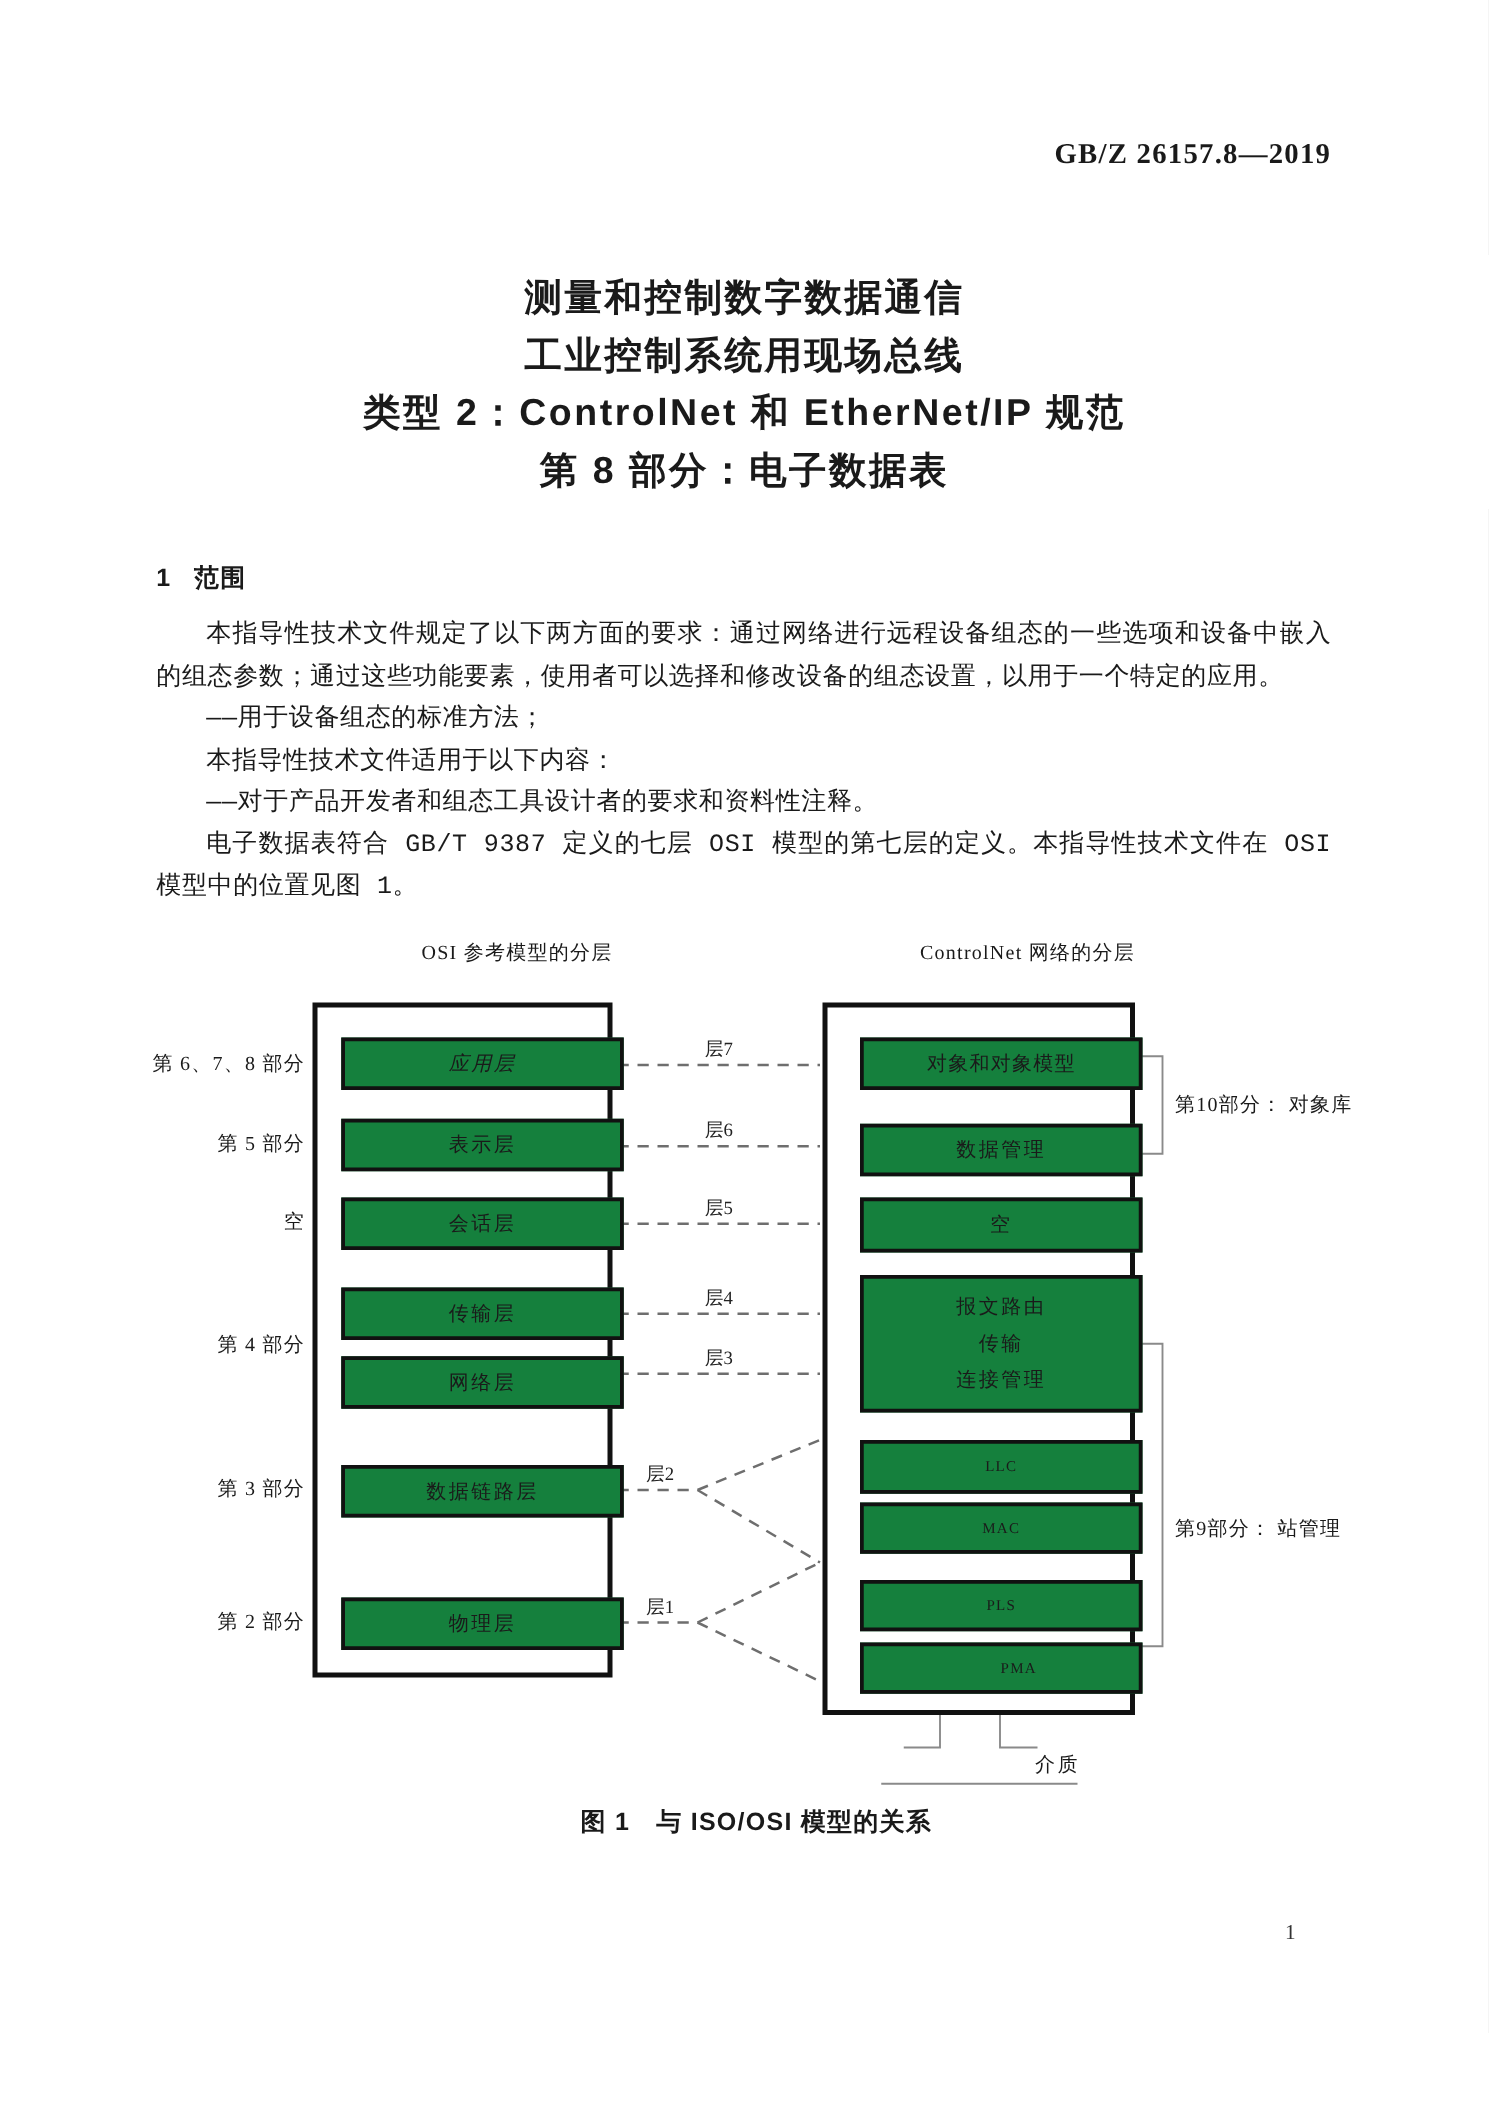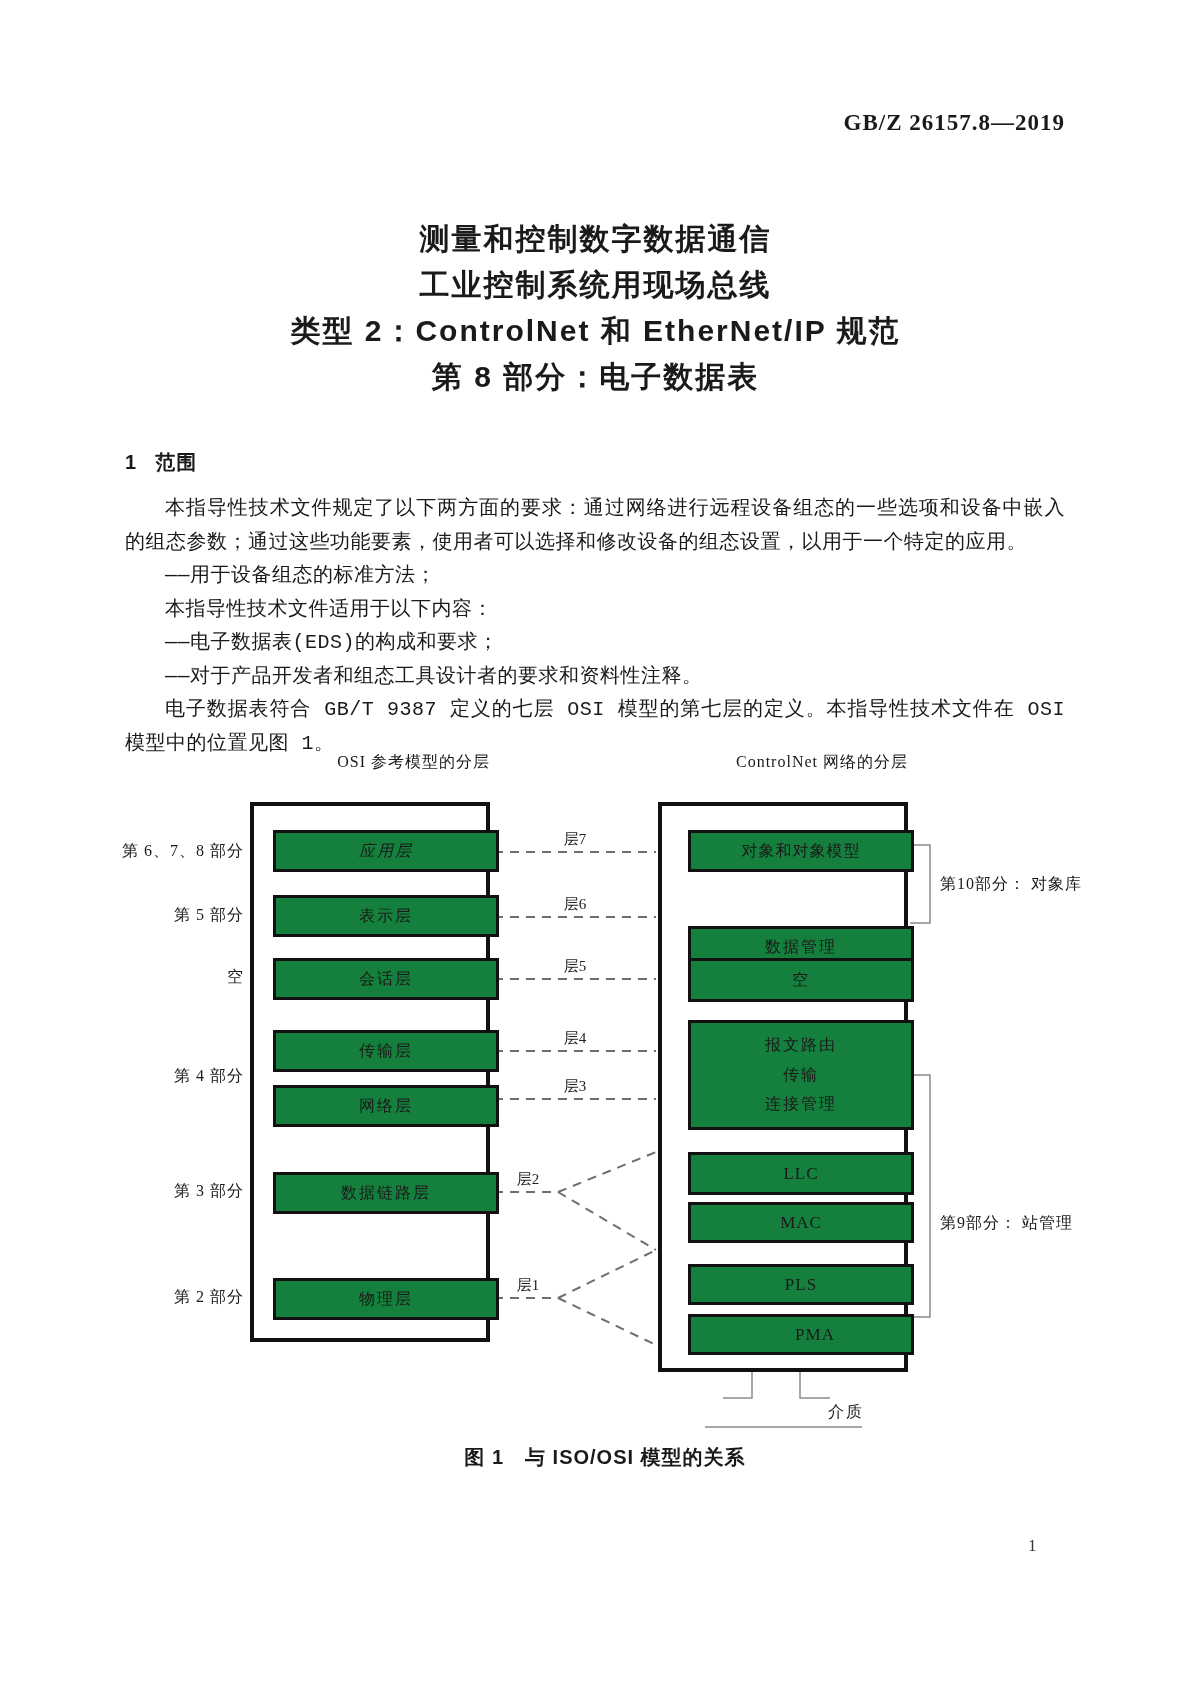--- a/index.html
+++ b/index.html
@@ -46,21 +46,21 @@
   }
   .big-box{
     border:4px solid #111;background:transparent;
   }
   .layer-box{
     border:3px solid #111;background:#15803d;
     width:226px;height:42px;box-sizing:border-box;
     display:flex;align-items:center;justify-content:center;
     font-size:16px;letter-spacing:2px;
   }
-  .layer-box.latin{letter-spacing:1px;font-size:17px;}
+  .layer-box.latin{letter-spacing:1px;font-size:12px;}
   .layer-box.tall{
     height:110px;flex-direction:column;justify-content:space-evenly;
     padding:4px 0;
   }
   .part-label{
     width:150px;text-align:right;font-size:16px;letter-spacing:1px;
   }
   .mid-label{
     text-align:center;font-size:15px;color:#222;
   }
@@ -93,21 +93,20 @@
   </div>
 
   <div class="abs sec-heading sans">
     <span class="num">1</span><span>范围</span>
   </div>
 
   <div class="abs body-text">
     <p>本指导性技术文件规定了以下两方面的要求：通过网络进行远程设备组态的一些选项和设备中嵌入的组态参数；通过这些功能要素，使用者可以选择和修改设备的组态设置，以用于一个特定的应用。</p>
     <p>——用于设备组态的标准方法；</p>
     <p>本指导性技术文件适用于以下内容：</p>
-    <p>——电子数据表(EDS)的构成和要求；</p>
     <p>——对于产品开发者和组态工具设计者的要求和资料性注释。</p>
     <p>电子数据表符合 GB/T 9387 定义的七层 OSI 模型的第七层的定义。本指导性技术文件在 OSI 模型中的位置见图 1。</p>
   </div>
 
   <svg class="abs fig-svg" width="1191" height="1684" viewBox="0 0 1191 1684">
     <g stroke="#6e6e6e" stroke-width="2" stroke-dasharray="9 7" fill="none">
       <line x1="494" y1="852" x2="656" y2="852"></line>
       <line x1="494" y1="917" x2="656" y2="917"></line>
       <line x1="494" y1="979" x2="656" y2="979"></line>
       <line x1="494" y1="1051" x2="656" y2="1051"></line>
@@ -151,21 +150,21 @@
 
   <div class="abs fig-el mid-label" style="top:830px;left:494px;width:162px;">层7</div>
   <div class="abs fig-el mid-label" style="top:895px;left:494px;width:162px;">层6</div>
   <div class="abs fig-el mid-label" style="top:957px;left:494px;width:162px;">层5</div>
   <div class="abs fig-el mid-label" style="top:1029px;left:494px;width:162px;">层4</div>
   <div class="abs fig-el mid-label" style="top:1077px;left:494px;width:162px;">层3</div>
   <div class="abs fig-el mid-label" style="top:1170px;left:494px;width:68px;">层2</div>
   <div class="abs fig-el mid-label" style="top:1276px;left:494px;width:68px;">层1</div>
 
   <div class="abs fig-el layer-box" style="top:830px;left:688px;letter-spacing:1px;">对象和对象模型</div>
-  <div class="abs fig-el layer-box" style="top:926px;left:688px;">数据管理</div>
+  <div class="abs fig-el layer-box" style="top:899px;left:688px;">数据管理</div>
   <div class="abs fig-el layer-box" style="top:958px;left:688px;height:44px;">空</div>
   <div class="abs fig-el layer-box tall" style="top:1020px;left:688px;">
     <div>报文路由</div>
     <div>传输</div>
     <div>连接管理</div>
   </div>
   <div class="abs fig-el layer-box latin" style="top:1152px;left:688px;height:43px;">LLC</div>
   <div class="abs fig-el layer-box latin" style="top:1202px;left:688px;height:41px;">MAC</div>
   <div class="abs fig-el layer-box latin" style="top:1264px;left:688px;height:41px;">PLS</div>
   <div class="abs fig-el layer-box latin" style="top:1314px;left:688px;height:41px;padding-left:28px;">PMA</div>

